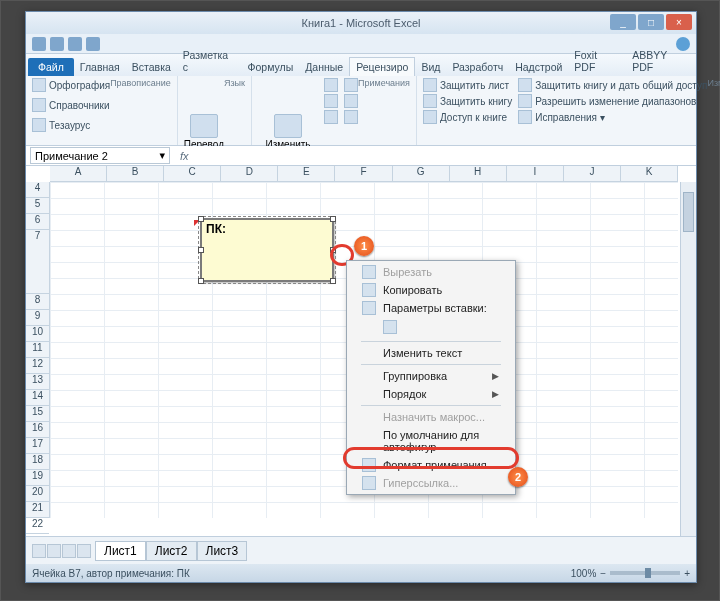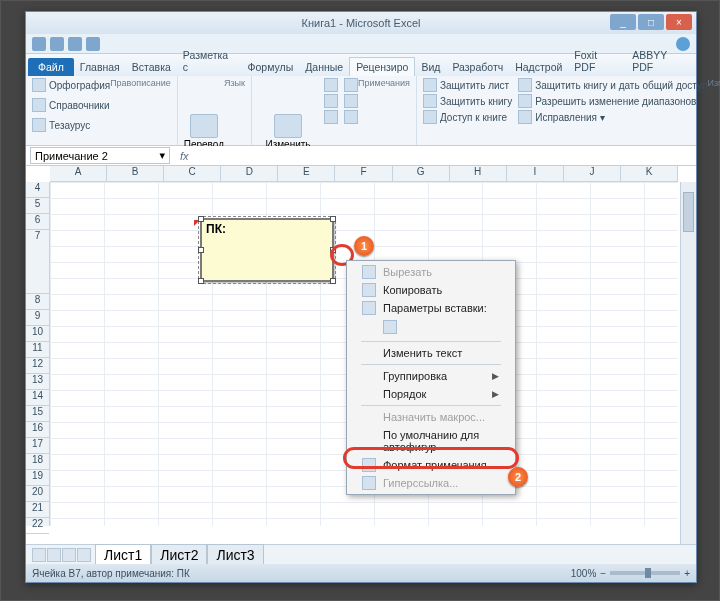--- a/index.html
+++ b/index.html
@@ -60,21 +60,21 @@
 .badge { position: absolute; width: 20px; height: 20px; border-radius: 50%; background: radial-gradient(#ff8f4a,#e24a17); color: #fff; font-size: 11px; font-weight: bold; display: flex; align-items: center; justify-content: center; box-shadow: 0 1px 2px rgba(0,0,0,.5); }
 
 .ctxmenu { position: absolute; left: 296px; top: 78px; width: 170px; background: #f4f4f4; border: 1px solid #9aa8b5; box-shadow: 2px 2px 6px rgba(0,0,0,.35); font-size: 11px; padding: 2px 10px; }
 .ctxmenu .mi { padding: 3px 8px 3px 26px; position: relative; cursor: pointer; color: #222; }
 .ctxmenu .mi.disabled { color: #a0a0a0; cursor: default; }
 .ctxmenu .mi .mic { position: absolute; left: 5px; top: 2px; width: 14px; height: 14px; background: #d5e2ee; border: 1px solid #a8c0d6; }
 .ctxmenu .sep { height: 1px; background: #c9d3dc; margin: 2px 4px; }
 .ctxmenu .sub { position: absolute; right: 6px; top: 4px; color: #555; font-size: 9px; }
 .ctxmenu .highlight-box { position: absolute; left: -4px; right: -4px; border: 3px solid #e23b2e; border-radius: 12px; pointer-events: none; }
 
-.sheets { height: 20px; background: #eef3f8; border-top: 1px solid #c0cfde; display: flex; align-items: center; font-size: 14px; padding-left: 6px; gap: 0; }
+.sheets { height: 28px; background: #eef3f8; border-top: 1px solid #c0cfde; display: flex; align-items: center; font-size: 12px; padding-left: 6px; gap: 0; }
 .sheet-nav { display: flex; gap: 1px; margin-right: 4px; }
 .sheet-nav .nb { width: 14px; height: 14px; background: #dbe5ef; border: 1px solid #b6c6d5; cursor: pointer; }
 .sheet-tab { padding: 2px 8px; border: 1px solid #b6c6d5; background: #fff; cursor: pointer; }
 .sheet-tab.inactive { background: #e4ecf3; }
 
 .status { height: 18px; background: linear-gradient(#dce7f1,#c7d7e6); font-size: 10px; color: #3b5060; display: flex; align-items: center; padding: 0 6px; justify-content: space-between; }
 .status .zoom { display: flex; align-items: center; gap: 4px; }
 .status .slider { width: 70px; height: 4px; background: #aabccc; position: relative; }
 .status .slider::after { content: ""; position: absolute; left: 50%; top: -3px; width: 6px; height: 10px; background: #6d8ba5; }
 

